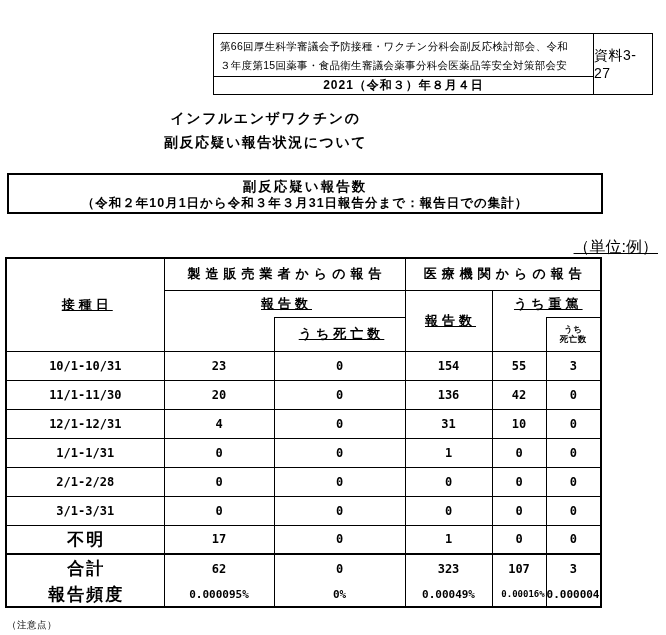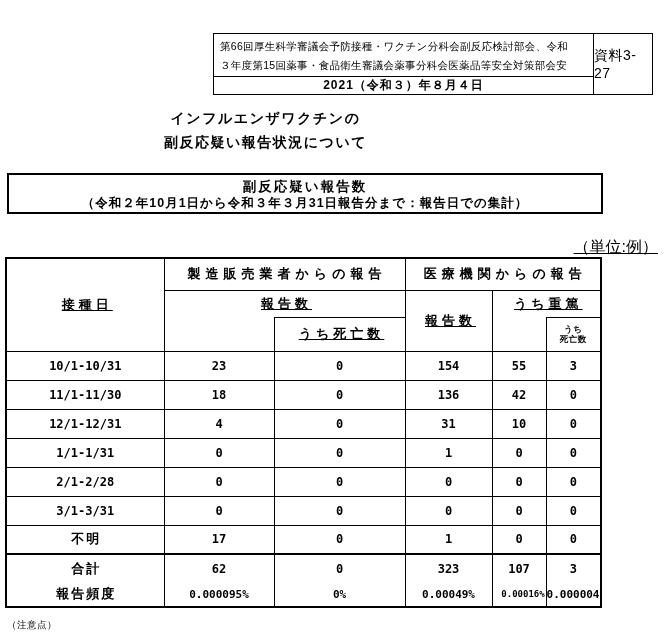--- a/index.html
+++ b/index.html
@@ -58,21 +58,21 @@
   .row-h1{height:32px;}
   .row-h2{height:27px;}
   .row-h3{height:34px;}
   .row-data{height:29px;padding-left:20px;}
   .row-total{height:28px;}
   .row-freq{height:25px;}
   .open-bottom{border-bottom:none;}
   .merge-up{border-top:none;}
   .tiny-hdr{font-size:8.5px;line-height:10px;letter-spacing:0.5px;font-weight:bold;}
   .num{font-family:"DejaVu Sans Mono","Liberation Mono",monospace;font-size:12px;font-weight:bold;}
-  .lbl{font-size:13px;letter-spacing:2px;text-indent:2px;}
+  .lbl{font-size:17px;letter-spacing:2px;text-indent:2px;}
   .row-total td{border-top:2.5px solid #000;border-bottom:none;}
   .row-freq td{border-top:none;}
   .freq-val{font-family:"DejaVu Sans Mono","Liberation Mono",monospace;font-size:11px;font-weight:bold;}
   .freq-sm{font-family:"DejaVu Sans Mono","Liberation Mono",monospace;font-size:9px;font-weight:bold;padding-left:8px;}
   .freq-xs{font-family:"DejaVu Sans Mono","Liberation Mono",monospace;font-size:11px;font-weight:bold;}
 
   
   .footnote{position:absolute;left:7px;top:619px;font-size:9.5px;letter-spacing:0.5px;}
 </style>
 </head>
@@ -137,21 +137,21 @@
       <tr class="row-data">
         <td class="num">10/1-10/31</td>
         <td class="num">23</td>
         <td class="num">0</td>
         <td class="num">154</td>
         <td class="num">55</td>
         <td class="num">3</td>
       </tr>
       <tr class="row-data">
         <td class="num">11/1-11/30</td>
-        <td class="num">18</td>
+        <td class="num">20</td>
         <td class="num">0</td>
         <td class="num">136</td>
         <td class="num">42</td>
         <td class="num">0</td>
       </tr>
       <tr class="row-data">
         <td class="num">12/1-12/31</td>
         <td class="num">4</td>
         <td class="num">0</td>
         <td class="num">31</td>

